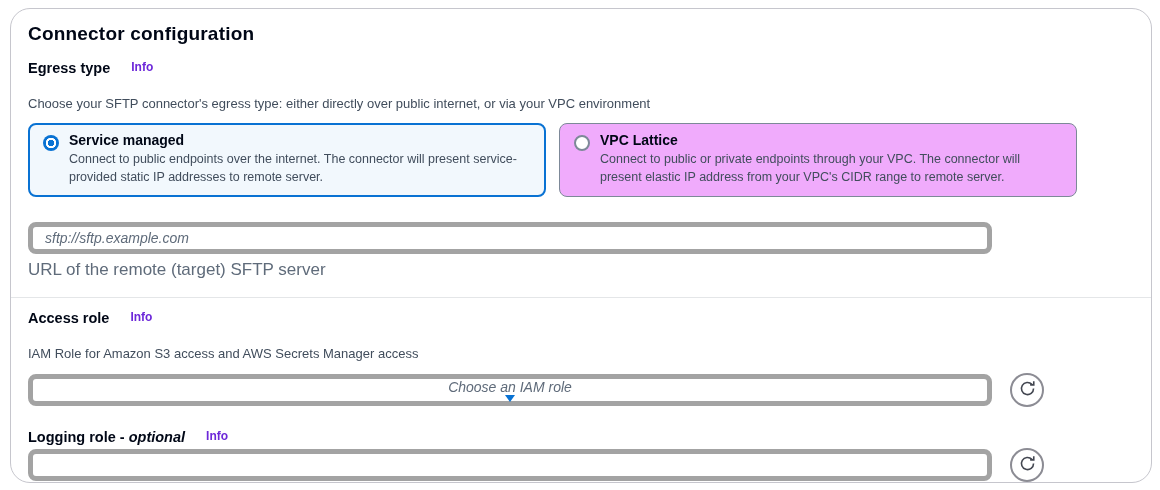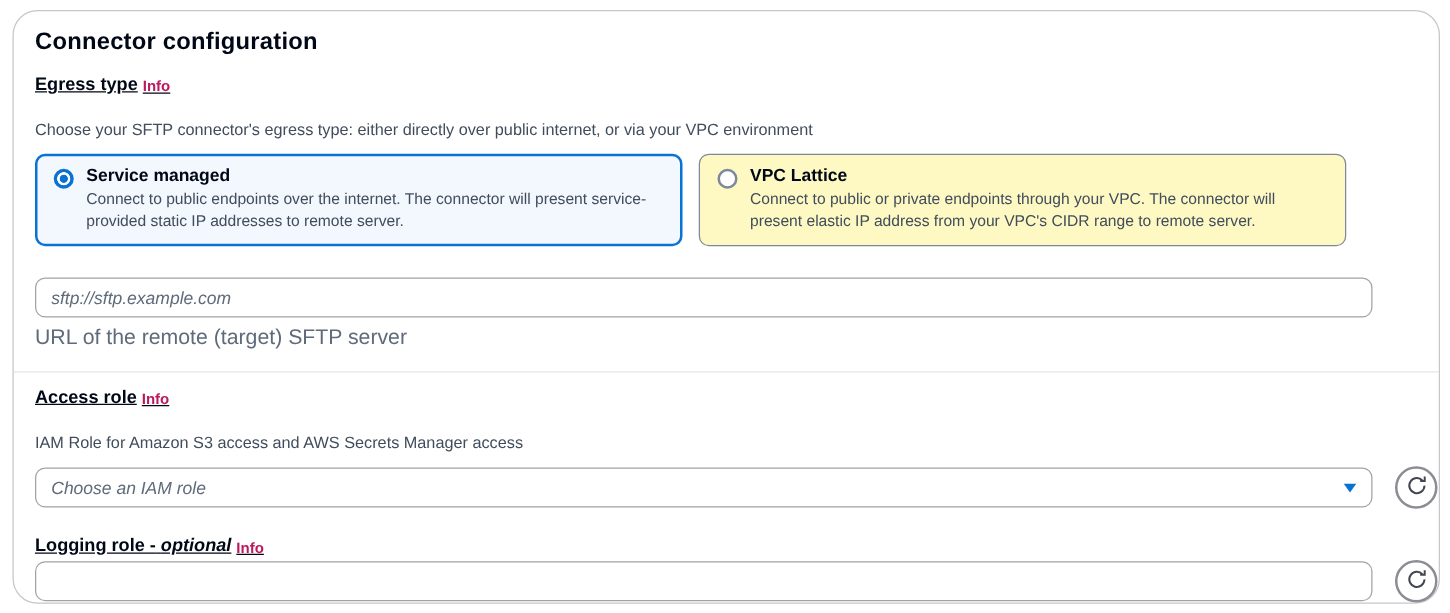--- a/index.html
+++ b/index.html
@@ -18,33 +18,33 @@
     border: 1px solid #c6c6cd;
     border-radius: 20px;
     padding: 14px 0 0 17px;
   }
   .page-title {
     font-size: 19px;
     font-weight: bold;
     letter-spacing: .2px;
     margin-bottom: 15px;
   }
-  .label-row { display: flex; align-items: flex-end; gap: 4px; margin-bottom: 3px; text-decoration: underline; }
+  .label-row { display: flex; align-items: flex-start; gap: 21px; margin-bottom: 3px; }
   .field-label { font-size: 14.5px; font-weight: bold; }
   .optional-label { font-style: italic; }
-  .info-link { font-size: 12px; font-weight: bold; color: #be185d; cursor: pointer; }
+  .info-link { font-size: 12px; font-weight: bold; color: #6d28d9; cursor: pointer; }
   .field-desc { font-size: 13px; color: #414d5c; margin-bottom: 12px; margin-top: 20px; }
 
   
   .cards { display: flex; gap: 13px; width: 1049px; margin-bottom: 25px; }
   .card {
     flex: 1;
     border: 1px solid #7d8998;
     border-radius: 8px;
-    background: #fef9c3;
+    background: #f0abfc;
     padding: 8px 14px 10px 14px;
     display: flex;
     gap: 10px;
     min-height: 72px;
     cursor: pointer;
   }
   .card.selected {
     border: 2px solid #0972d3;
     background: #f2f8fd;
     padding: 7px 13px 9px 13px;
@@ -60,33 +60,34 @@
   .radio.checked {
     border: none;
     background: radial-gradient(circle, #0972d3 0 3px, #ffffff 3.5px 5px, #0972d3 5.5px 8px);
   }
   .card-title { font-size: 14px; font-weight: bold; margin-bottom: 3px; }
   .card-desc { font-size: 12.5px; color: #414d5c; line-height: 1.4; }
 
   
   .control-row { display: flex; align-items: center; gap: 18px; }
   .text-input, .select {
-    width: 1070px; height: 32px;
-    border: 1px solid #a3a3a3;
+    width: 964px; height: 32px;
+    border: 5px solid #a3a3a3;
     border-radius: 8px;
     background: #ffffff;
     font-family: "Liberation Sans", sans-serif;
     font-size: 14px;
     padding: 0 12px;
     color: #000716;
   }
   .text-input::placeholder { color: #5f6b7a; font-style: italic; opacity: 1; }
   .select {
     display: flex; align-items: center; justify-content: space-between;
     cursor: pointer;
+    flex-direction: column;
   }
   .select .placeholder { color: #5f6b7a; font-style: italic; }
   .caret-down {
     width: 0; height: 0;
     border-left: 5px solid transparent;
     border-right: 5px solid transparent;
     border-top: 7px solid #0972d3;
   }
   .refresh-btn {
     width: 34px; height: 34px;

